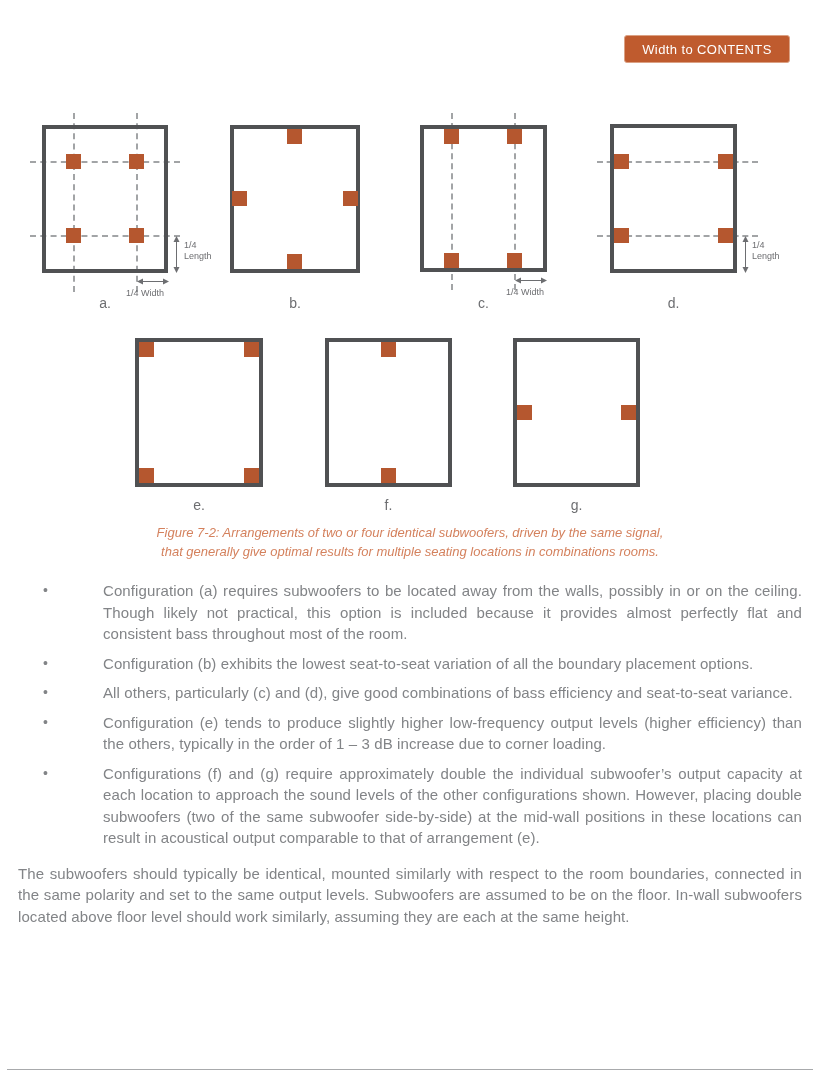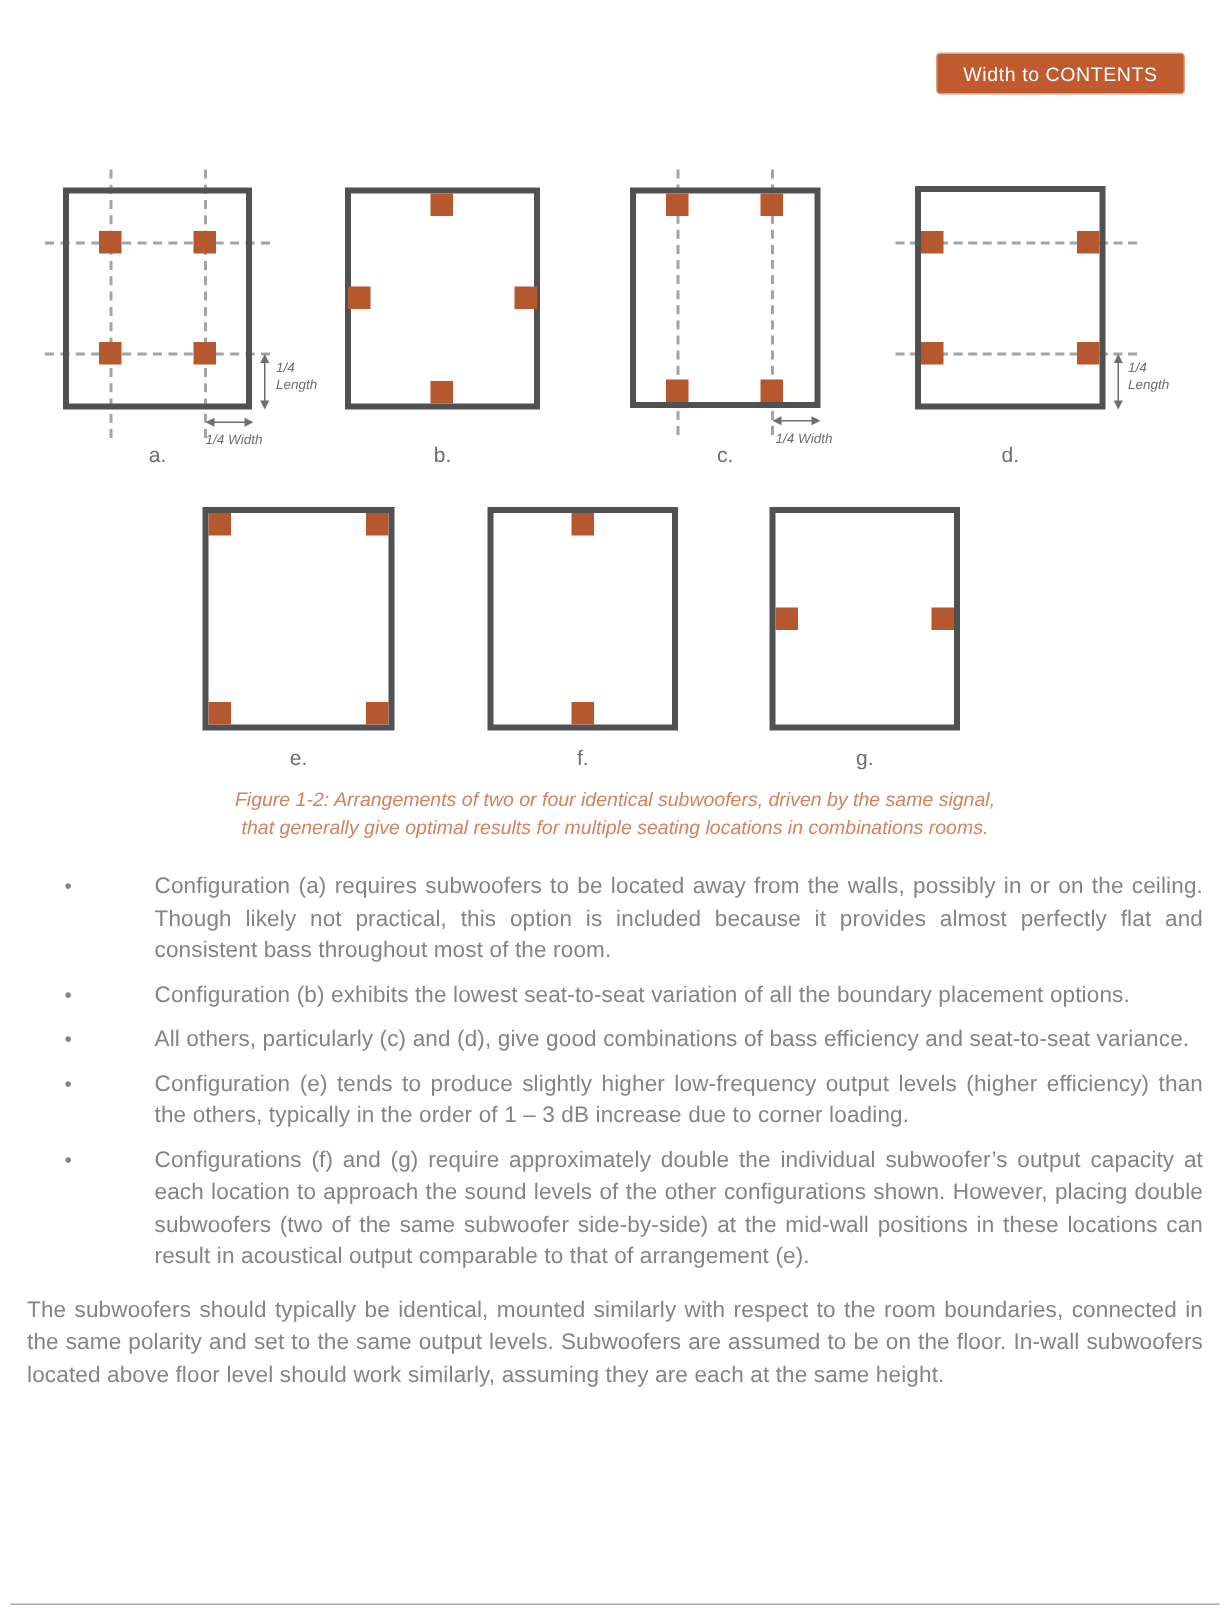--- a/index.html
+++ b/index.html
@@ -17,23 +17,23 @@
   }
   
   .room{position:absolute;border:4px solid #505153;box-sizing:border-box;background:transparent;z-index:2;}
   .sq{position:absolute;width:15px;height:15px;background:#b5572f;z-index:3;}
   .dashv{position:absolute;width:0;border-left:2px dashed #a2a4a6;z-index:1;}
   .dashh{position:absolute;height:0;border-top:2px dashed #a2a4a6;z-index:1;}
   .room-label{
     position:absolute;text-align:center;color:#6d6e71;font-size:14px;z-index:2;
   }
   .ann{
-    position:absolute;color:#6d6e71;font-size:9px;line-height:10.5px;z-index:4;white-space:nowrap;font-style:italic;
+    position:absolute;color:#6d6e71;font-size:9px;line-height:10.5px;z-index:4;white-space:nowrap;
   }
-  .ann.center{text-align:center;}
+  .ann.center{}
   .arrow{position:absolute;z-index:4;}
   
   .caption{
     position:absolute;left:0;top:523px;width:100%;text-align:center;
     font-style:italic;font-size:13px;line-height:19px;color:#d4815d;z-index:2;
   }
   
   .textblock{
     position:absolute;left:18px;top:580px;width:784px;
     color:#828487;font-size:15px;line-height:21.5px;letter-spacing:.1px;
@@ -129,21 +129,21 @@
 <div class="sq" style="left:381px;top:342px;"></div>
 <div class="sq" style="left:381px;top:468px;"></div>
 <div class="room-label" style="left:325px;top:497px;width:127px;">f.</div>
 
 <div class="room" style="left:513px;top:338px;width:127px;height:149px;"></div>
 <div class="sq" style="left:517px;top:405px;"></div>
 <div class="sq" style="left:621px;top:405px;"></div>
 <div class="room-label" style="left:513px;top:497px;width:127px;">g.</div>
 
 <div class="caption">
-  <div>Figure 1-2:  Arrangements of two or four identical subwoofers, driven by the same signal,</div>
+  <div>Figure 7-2:  Arrangements of two or four identical subwoofers, driven by the same signal,</div>
   <div>that generally give optimal results for multiple seating locations in combinations rooms.</div>
 </div>
 
 <div class="textblock">
   <div class="bullet">
     <span class="dot">•</span>
     <span class="btxt">Configuration (a) requires subwoofers to be located away from the walls, possibly in or on the ceiling. Though likely not practical, this option is included because it provides almost perfectly flat and consistent bass throughout most of the room.</span>
   </div>
   <div class="bullet">
     <span class="dot">•</span>

